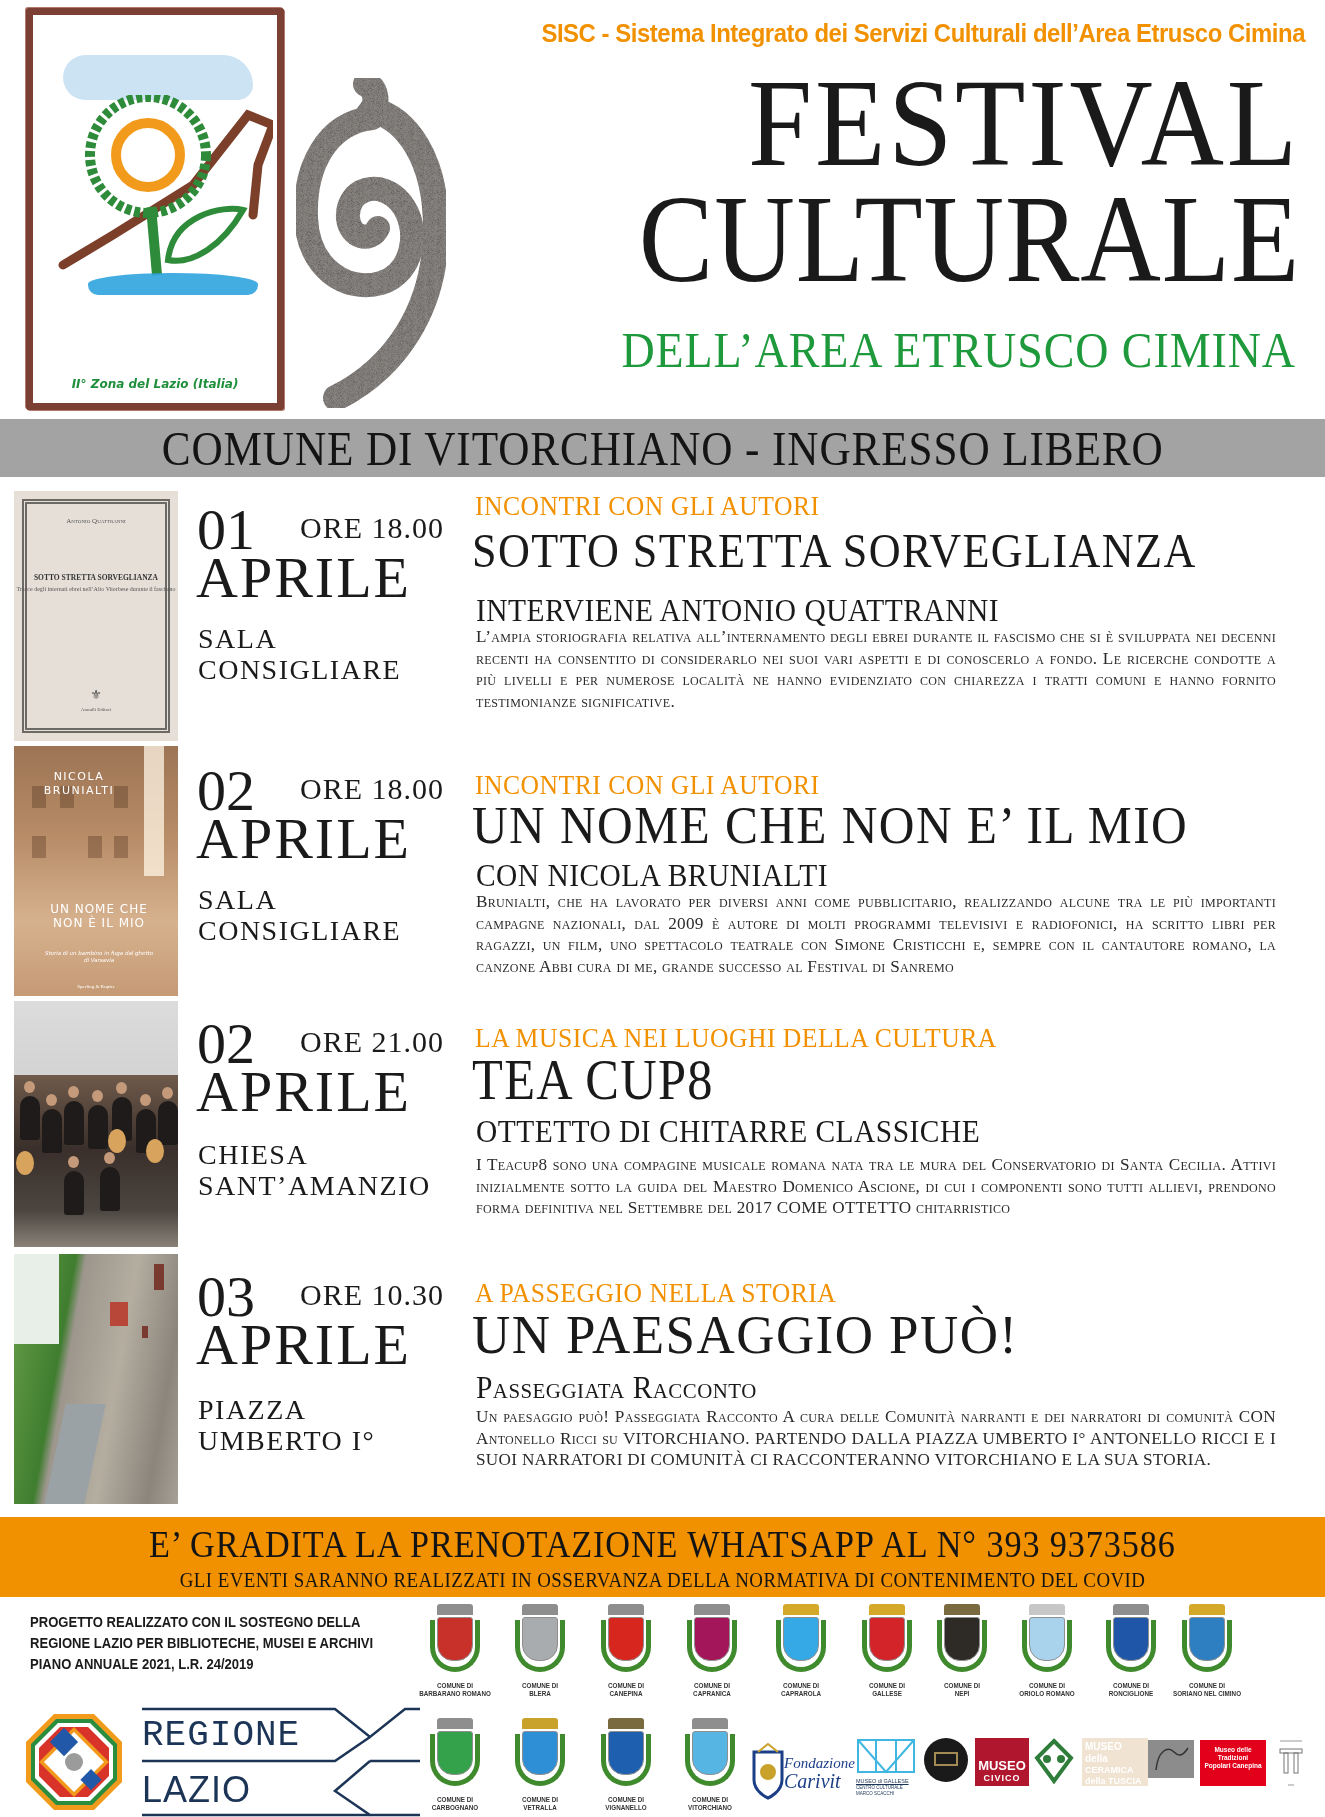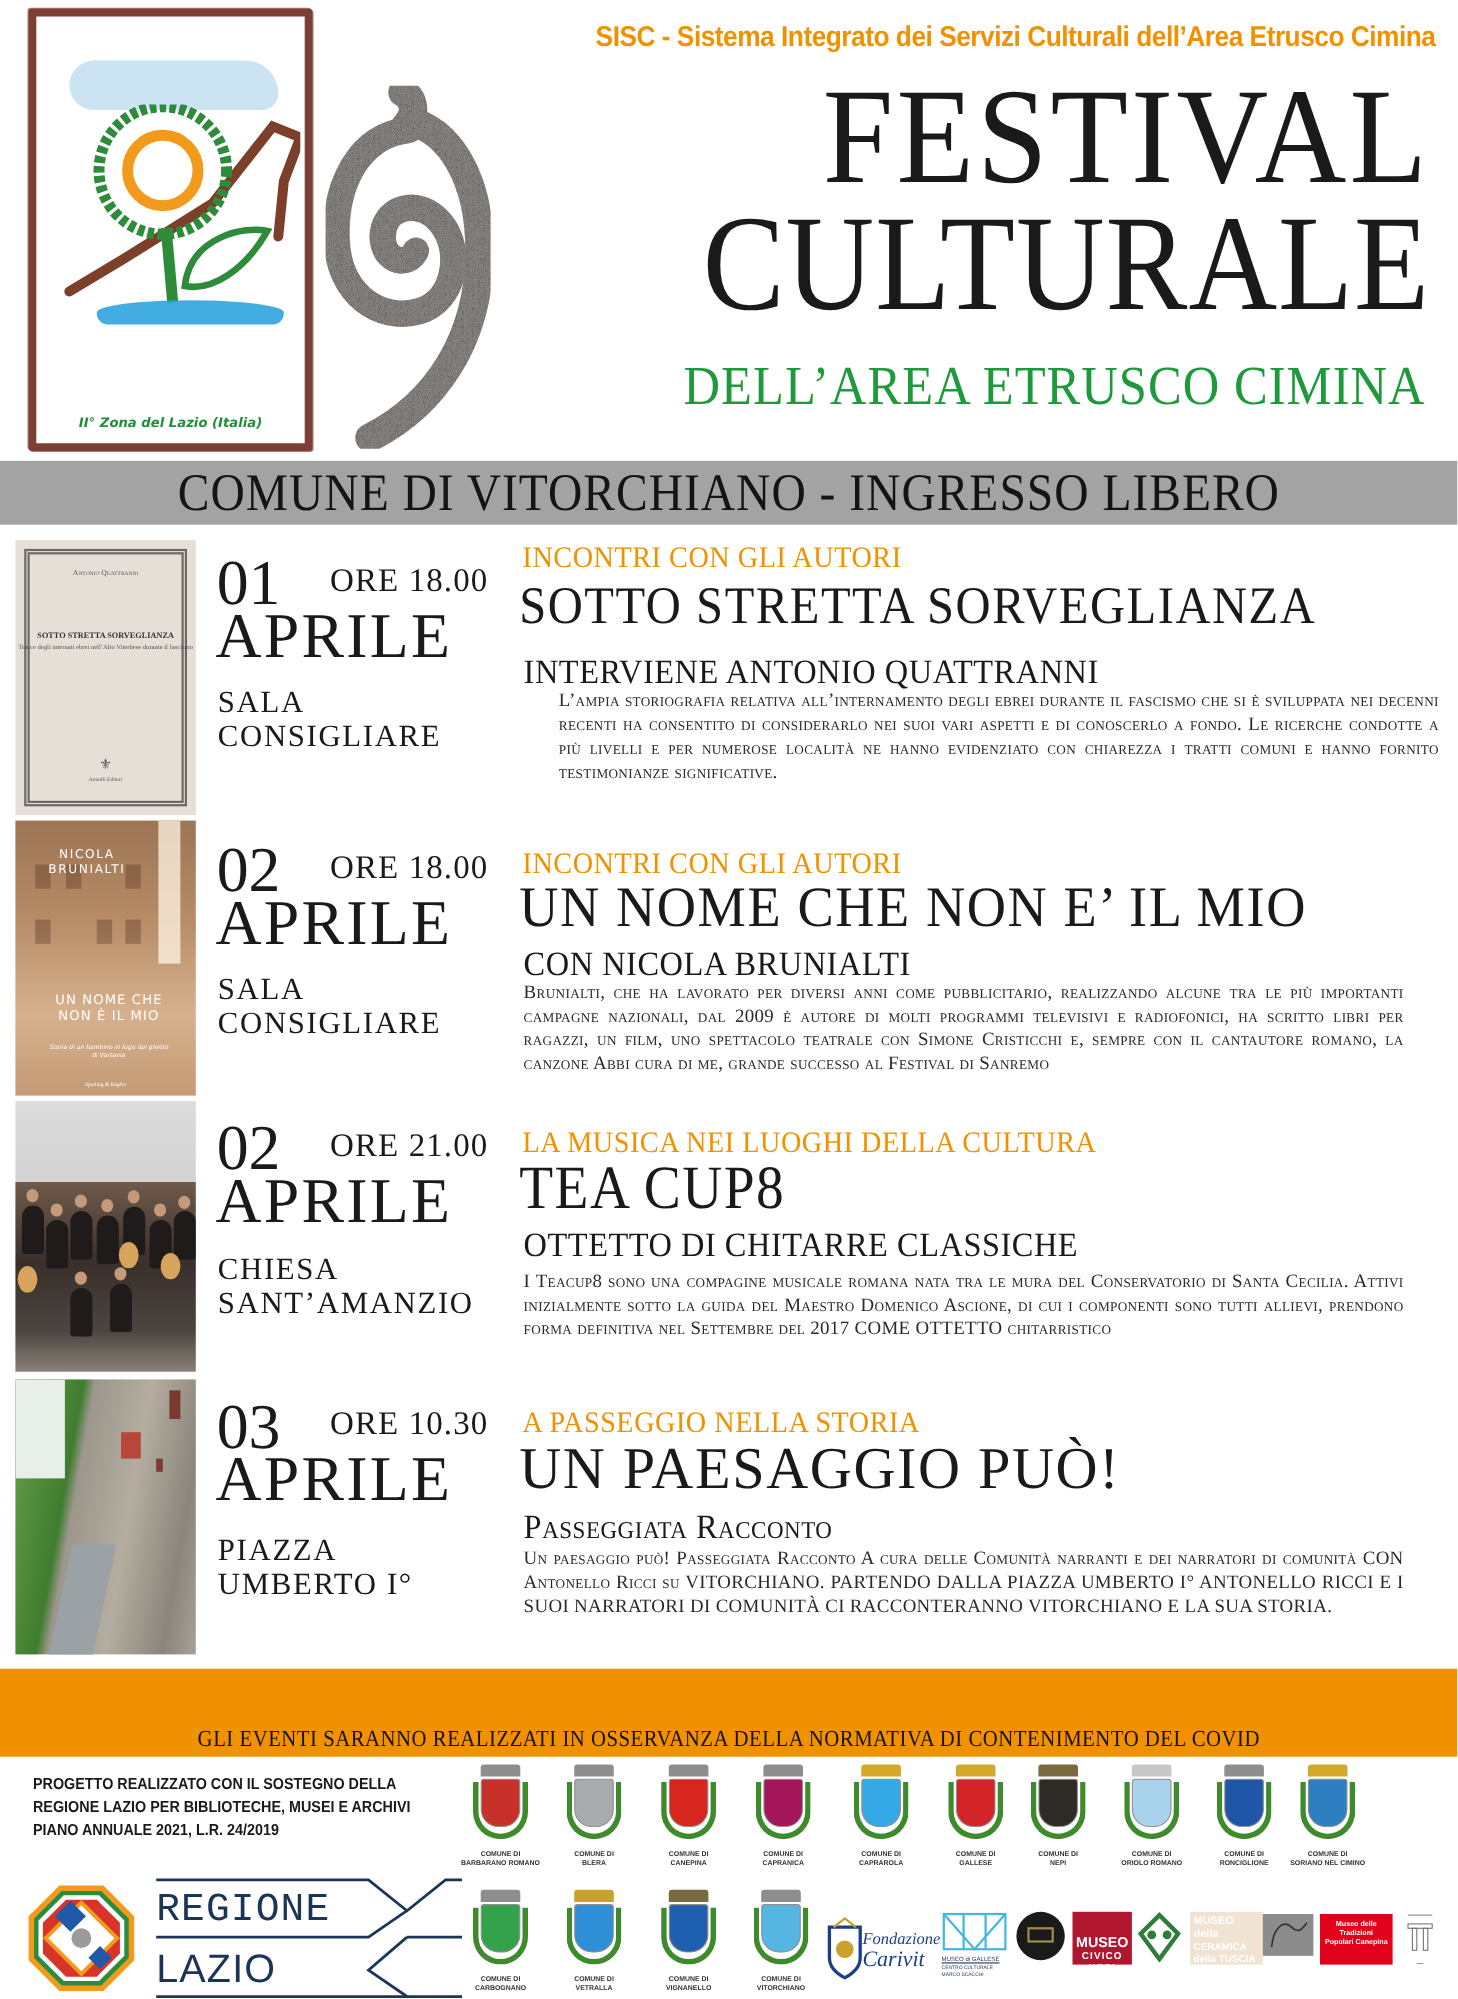--- a/index.html
+++ b/index.html
@@ -181,21 +181,21 @@
   <div class="day" style="top:10px;">01</div>
   <div class="time" style="top:22px;">ORE 18.00</div>
   <div class="month" style="top:58px;">APRILE</div>
   <div class="venue" style="top:132px;">
     <div>SALA</div>
     <div>CONSIGLIARE</div>
   </div>
   <div class="category" style="top:0px;">INCONTRI CON GLI AUTORI</div>
   <div class="headline" style="top:34px; transform:scaleX(0.92);">SOTTO STRETTA SORVEGLIANZA</div>
   <div class="subtitle" style="top:103px;">INTERVIENE ANTONIO QUATTRANNI</div>
-  <div class="desc" style="top:135px;margin-left:32px;">L’ampia storiografia relativa all’internamento degli ebrei durante il fascismo che si è sviluppata nei decenni recenti ha consentito di considerarlo nei suoi vari aspetti e di conoscerlo a fondo. Le ricerche condotte a più livelli e per numerose località ne hanno evidenziato con chiarezza i tratti comuni e hanno fornito testimonianze significative.</div>
+  <div class="desc" style="top:135px;">L’ampia storiografia relativa all’internamento degli ebrei durante il fascismo che si è sviluppata nei decenni recenti ha consentito di considerarlo nei suoi vari aspetti e di conoscerlo a fondo. Le ricerche condotte a più livelli e per numerose località ne hanno evidenziato con chiarezza i tratti comuni e hanno fornito testimonianze significative.</div>
 </div>
 
 <div class="event" style="top:746px;">
   <div class="photo book2">
     <div class="win" style="left:18px; top:40px;"></div>
     <div class="win" style="left:46px; top:40px;"></div>
     <div class="win" style="left:100px; top:40px;"></div>
     <div class="win" style="left:18px; top:90px;"></div>
     <div class="win" style="left:74px; top:90px;"></div>
     <div class="win" style="left:100px; top:90px;"></div>
@@ -273,20 +273,21 @@
     <div>PIAZZA</div>
     <div>UMBERTO I°</div>
   </div>
   <div class="category" style="top:24px;">A PASSEGGIO NELLA STORIA</div>
   <div class="headline" style="top:52px; font-size:54px; line-height:58px; transform:scaleX(0.98);">UN PAESAGGIO PUÒ!</div>
   <div class="subtitle" style="top:117px; font-variant: small-caps;">Passeggiata Racconto</div>
   <div class="desc" style="top:152px;">Un paesaggio può! Passeggiata Racconto A cura delle Comunità narranti e dei narratori di comunità CON Antonello Ricci su VITORCHIANO. PARTENDO DALLA PIAZZA UMBERTO I° ANTONELLO RICCI E I SUOI NARRATORI DI COMUNITÀ CI RACCONTERANNO VITORCHIANO E LA SUA STORIA.</div>
 </div>
 
 <div class="band-bottom">
+  <div class="l1"><span>E’ GRADITA LA PRENOTAZIONE WHATSAPP AL N° 393 9373586</span></div>
   <div class="l2"><span>GLI EVENTI SARANNO REALIZZATI IN OSSERVANZA DELLA NORMATIVA DI CONTENIMENTO DEL COVID</span></div>
 </div>
 
 <div class="footer-note">
   <div>PROGETTO REALIZZATO CON IL SOSTEGNO DELLA</div>
   <div>REGIONE LAZIO PER BIBLIOTECHE, MUSEI E ARCHIVI</div>
   <div>PIANO ANNUALE 2021, L.R. 24/2019</div>
 </div>
 
 <svg class="lazio-emblem" width="100" height="100" viewBox="0 0 100 100">

